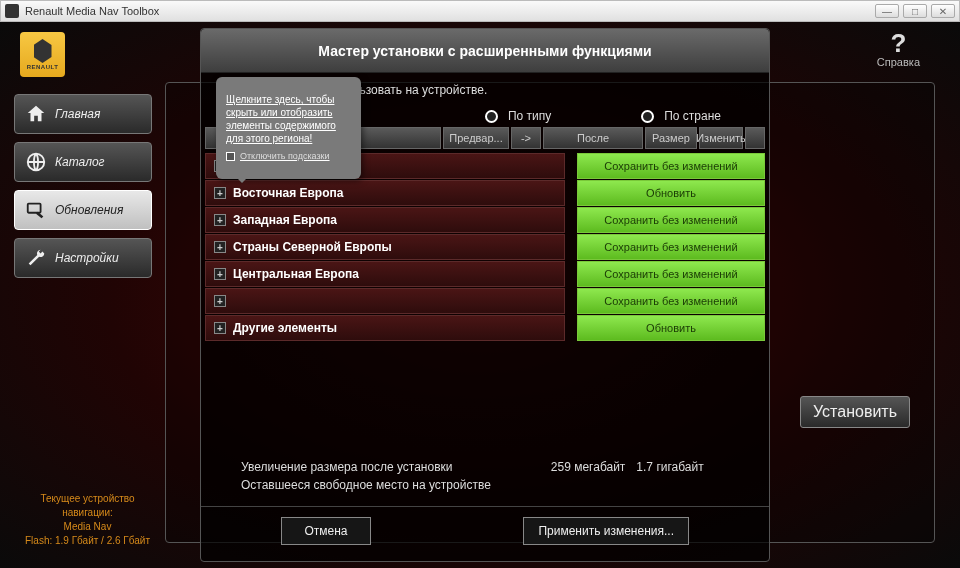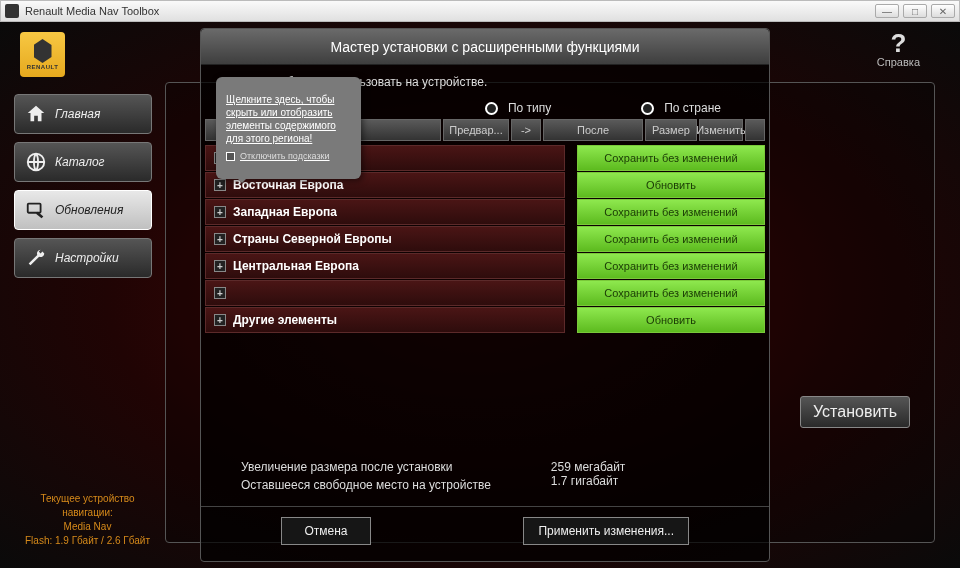--- a/index.html
+++ b/index.html
@@ -26,41 +26,41 @@
   .navicon { width: 22px; height: 22px; fill: #eee; }
   .navbtn.active .navicon { fill: #222; }
   
   .device-info { position: absolute; bottom: 20px; left: 20px; width: 135px; text-align: center; font-size: 10px; color: #d68a1a; line-height: 1.4; }
   
   .bg-panel { position: absolute; top: 60px; left: 165px; right: 25px; bottom: 25px; border: 1px solid #555; border-radius: 4px; background: rgba(0,0,0,.25); }
   
   .install-btn { position: absolute; right: 50px; bottom: 140px; width: 110px; height: 32px; background: linear-gradient(#555,#2a2a2a); border: 1px solid #888; border-radius: 3px; color: #eee; font-size: 16px; display: flex; align-items: center; justify-content: center; cursor: pointer; }
   
   .modal { position: absolute; top: 6px; left: 200px; width: 570px; height: 534px; background: rgba(0,0,0,.7); border: 1px solid #555; border-radius: 4px; display: flex; flex-direction: column; }
-  .modal-header { height: 36px; background: linear-gradient(#6a6a6a,#3e3e3e); border-bottom: 1px solid #222; display: flex; align-items: center; justify-content: center; color: #fff; font-size: 14px; font-weight: normal; border-radius: 4px 4px 0 0; }
+  .modal-header { height: 44px; background: linear-gradient(#6a6a6a,#3e3e3e); border-bottom: 1px solid #222; display: flex; align-items: center; justify-content: center; color: #fff; font-size: 14px; font-weight: bold; border-radius: 4px 4px 0 0; }
   .modal-sub { padding: 10px 18px 0; color: #ddd; font-size: 12px; }
   
   .filter { display: flex; align-items: center; gap: 10px; padding: 12px 18px 2px; color: #ddd; font-size: 12px; }
   .fspace { flex: 1; }
   .radio { width: 13px; height: 13px; border: 2px solid #fff; border-radius: 50%; background: #222; display: inline-block; }
   
   .colhead { display: flex; padding: 2px 4px; gap: 2px; }
   .col { background: linear-gradient(#5a5a5a,#333); height: 22px; display: flex; align-items: center; justify-content: center; color: #ccc; font-size: 11px; border: 1px solid #666; }
   
   .rows { display: flex; flex-direction: column; gap: 1px; padding: 2px 4px; }
   .row { display: flex; height: 26px; align-items: stretch; }
   .row-label { flex: 1; background: linear-gradient(#4a1515,#2e0c0c); border: 1px solid #5c2a2a; color: #fff; font-size: 12px; font-weight: bold; display: flex; align-items: center; padding-left: 8px; gap: 7px; }
   .plusbox { width: 12px; height: 12px; background: #222; color: #ccc; font-size: 10px; display: flex; align-items: center; justify-content: center; border: 1px solid #888; }
   .row-action { width: 188px; margin-left: 12px; background: linear-gradient(#8ee84e,#5dbb1f); color: #1a3a05; font-size: 11px; display: flex; align-items: center; justify-content: center; border: 1px solid #7ac83a; cursor: pointer; }
   
   .modal-body { flex: 1; }
   
   .modal-foot1 { padding: 4px 40px 14px; display: flex; gap: 60px; color: #ddd; font-size: 12px; }
   .foot-labels { display: flex; flex-direction: column; gap: 4px; }
-  .foot-vals { display: flex; flex-direction: column; gap: 0; }
+  .foot-vals { display: flex; gap: 11px; }
   
   .modal-foot2 { display: flex; justify-content: space-between; padding: 10px 80px 16px; border-top: 1px solid #444; }
   .mbtn { min-width: 90px; height: 28px; padding: 0 14px; background: #161616; border: 1px solid #888; color: #eee; font-size: 12px; display: flex; align-items: center; justify-content: center; cursor: pointer; }
   
   .tooltip { position: absolute; top: 55px; left: 216px; width: 145px; background: #7a7a7a; border-radius: 6px; padding: 16px 10px; color: #fff; font-size: 10px; line-height: 1.3; z-index: 50; box-shadow: 2px 2px 6px rgba(0,0,0,.5); text-decoration: underline; }
   .tooltip:after { content: ''; position: absolute; left: 20px; bottom: -10px; border: 6px solid transparent; border-top-color: #7a7a7a; }
   .tt-check { margin-top: 6px; display: flex; align-items: center; gap: 5px; font-size: 9px; color: #ddd; }
   .cbx { width: 9px; height: 9px; border: 1px solid #fff; background: #555; }
 </style>
 </head>

